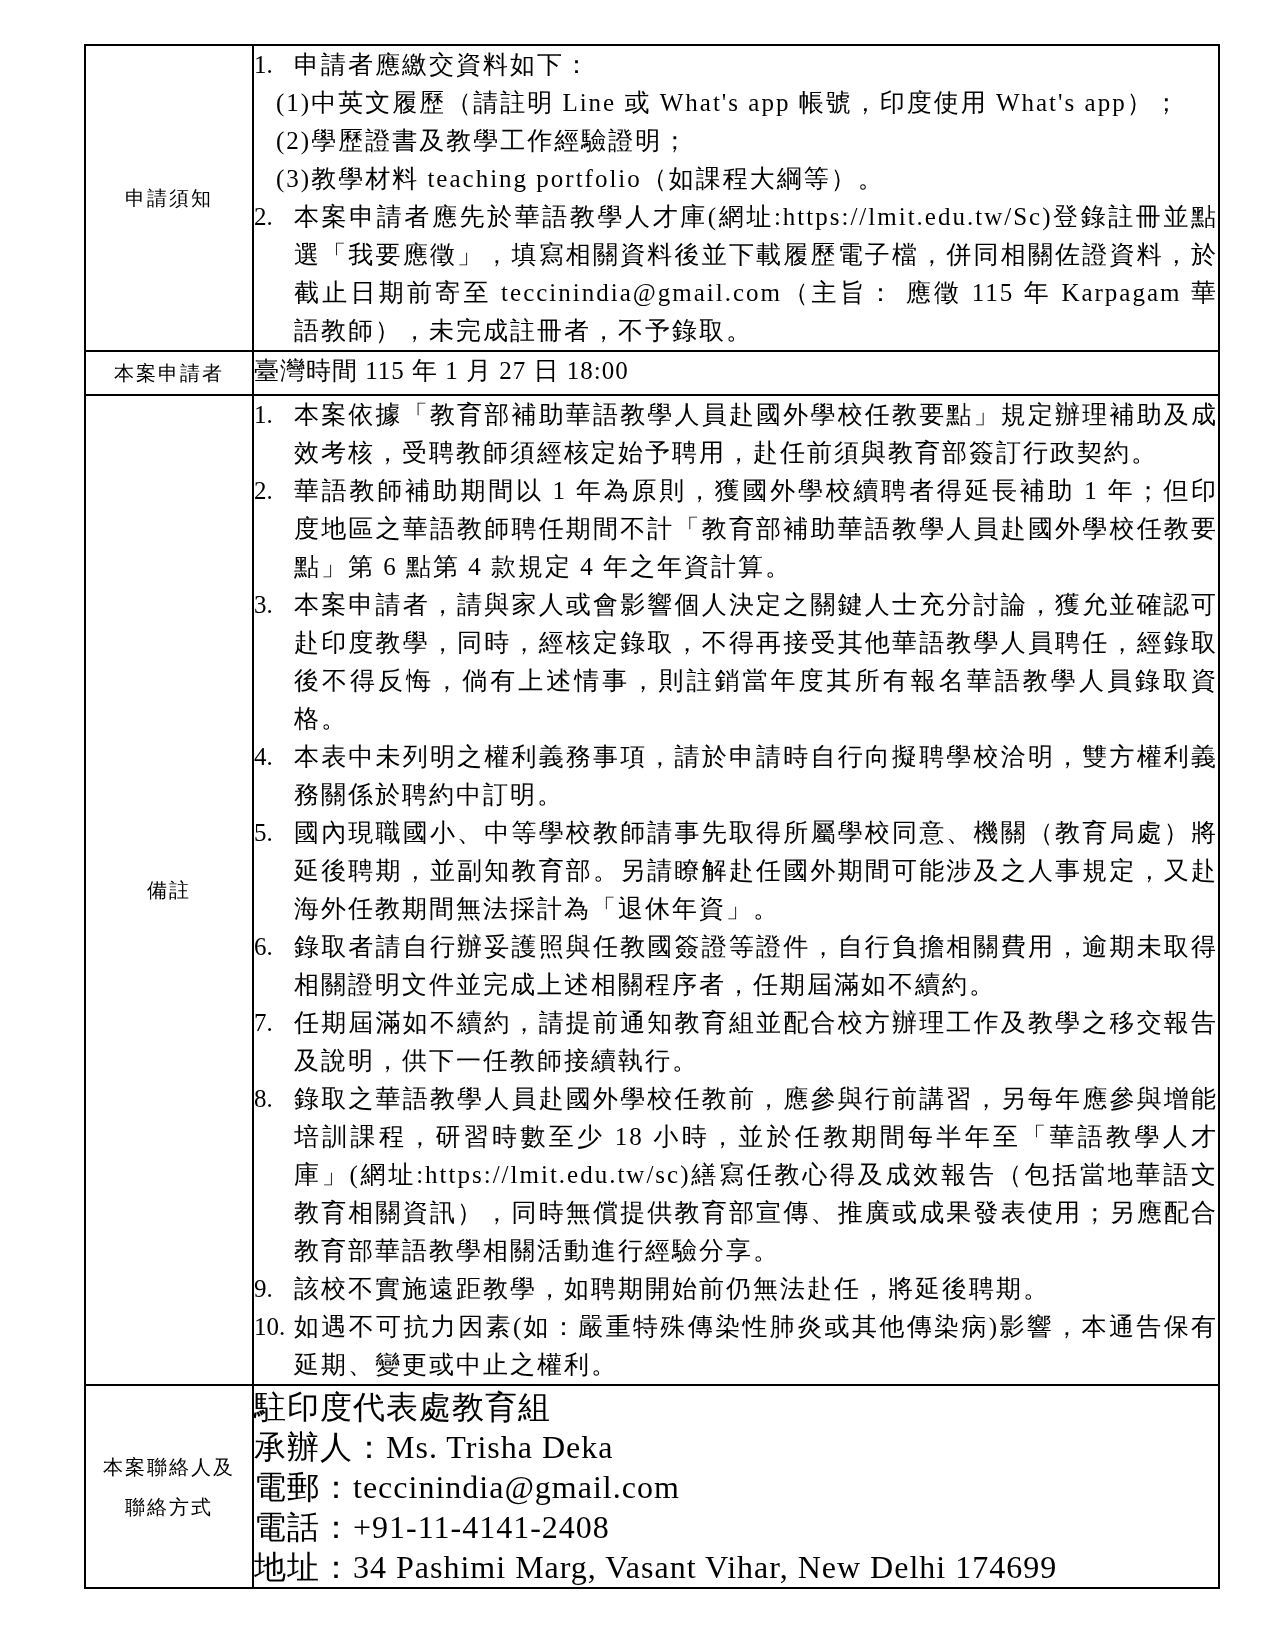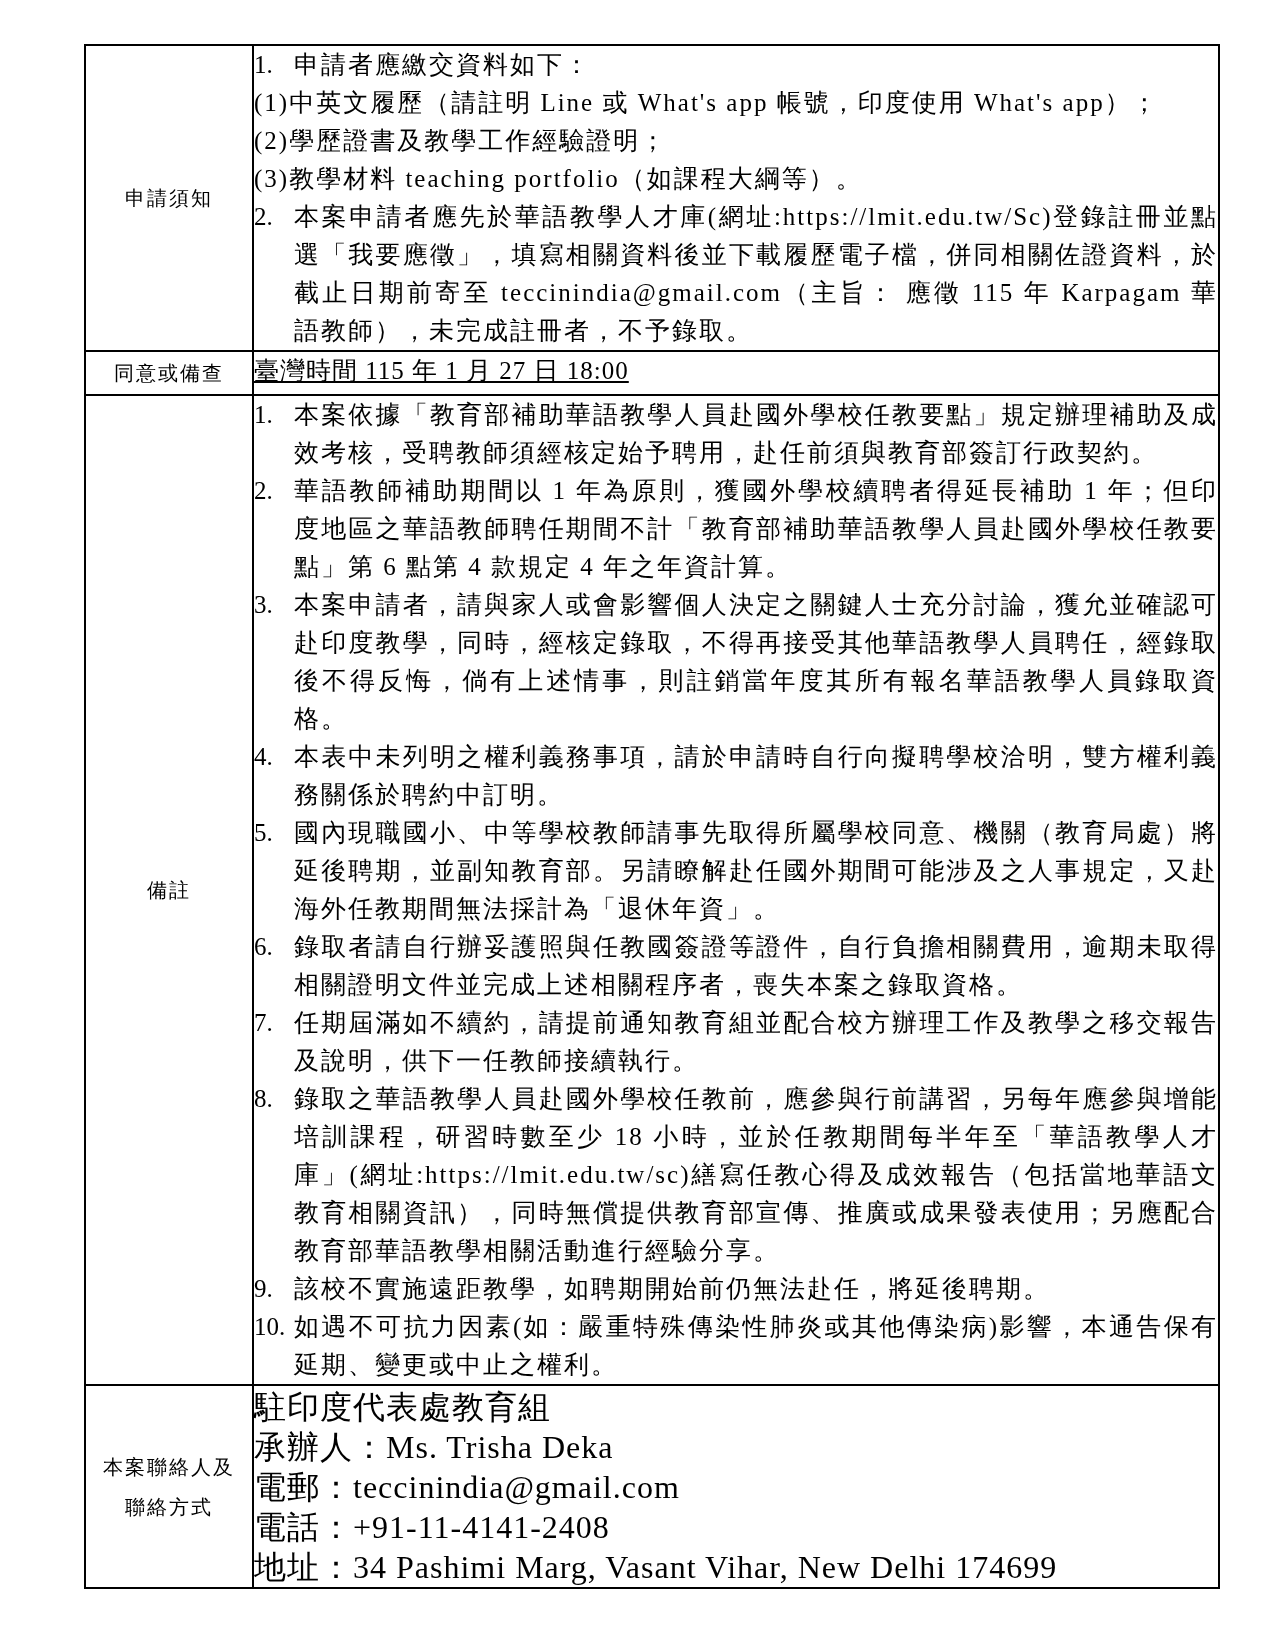--- a/index.html
+++ b/index.html
@@ -41,34 +41,33 @@
   .items{width:100%;overflow:hidden;}
   .line-item{
     display:flex;
     font-size:25px;
     line-height:38px;
   }
   .line-item .num{
     flex:0 0 40px;
     letter-spacing:0;
   }
-  .line-item.sub{padding-left:0;}
+  .line-item.sub{padding-left:22px;}
   .line-item .txt{
     flex:1;
     text-align:justify;
     text-justify:inter-ideograph;
     text-align-last:left;
     letter-spacing:2px;
   }
   .deadline-cell{vertical-align:middle;}
   .deadline-text{
     font-size:25px;
     line-height:38px;
     letter-spacing:1px;
-    text-decoration:underline;
   }
   .contact-line{
     font-size:32px;
     line-height:40px;
     letter-spacing:1px;
   }
 </style>
 </head>
 <body>
 
@@ -100,21 +99,21 @@
               <div class="line-item">
     <span class="num">2.</span>
     <span class="txt">本案申請者應先於華語教學人才庫(網址:https://lmit.edu.tw/Sc)登錄註冊並點選「我要應徵」，填寫相關資料後並下載履歷電子檔，併同相關佐證資料，於截止日期前寄至 teccinindia@gmail.com（主旨： 應徵 115 年 Karpagam 華語教師），未完成註冊者，不予錄取。</span>
   </div>
             </div>
         </td>
       </tr>
 
       <tr class="row-deadline">
         <td class="label-cell">
-          <span class="label-text">同意或備查</span>
+          <span class="label-text">本案申請者</span>
         </td>
         <td class="content-cell deadline-cell">
           <div class="deadline-text">臺灣時間 115 年 1 月 27 日 18:00</div>
         </td>
       </tr>
 
       <tr class="row-remarks">
         <td class="label-cell">
           <span class="label-text">備註</span>
         </td>
@@ -135,21 +134,21 @@
               <div class="line-item">
     <span class="num">4.</span>
     <span class="txt">本表中未列明之權利義務事項，請於申請時自行向擬聘學校洽明，雙方權利義務關係於聘約中訂明。</span>
   </div>
               <div class="line-item">
     <span class="num">5.</span>
     <span class="txt">國內現職國小、中等學校教師請事先取得所屬學校同意、機關（教育局處）將延後聘期，並副知教育部。另請瞭解赴任國外期間可能涉及之人事規定，又赴海外任教期間無法採計為「退休年資」。</span>
   </div>
               <div class="line-item">
     <span class="num">6.</span>
-    <span class="txt">錄取者請自行辦妥護照與任教國簽證等證件，自行負擔相關費用，逾期未取得相關證明文件並完成上述相關程序者，喪失本案之錄取資格。</span>
+    <span class="txt">錄取者請自行辦妥護照與任教國簽證等證件，自行負擔相關費用，逾期未取得相關證明文件並完成上述相關程序者，任期屆滿如不續約。</span>
   </div>
               <div class="line-item">
     <span class="num">7.</span>
     <span class="txt">任期屆滿如不續約，請提前通知教育組並配合校方辦理工作及教學之移交報告及說明，供下一任教師接續執行。</span>
   </div>
               <div class="line-item">
     <span class="num">8.</span>
     <span class="txt">錄取之華語教學人員赴國外學校任教前，應參與行前講習，另每年應參與增能培訓課程，研習時數至少 18 小時，並於任教期間每半年至「華語教學人才庫」(網址:https://lmit.edu.tw/sc)繕寫任教心得及成效報告（包括當地華語文教育相關資訊），同時無償提供教育部宣傳、推廣或成果發表使用；另應配合教育部華語教學相關活動進行經驗分享。</span>
   </div>
               <div class="line-item">

